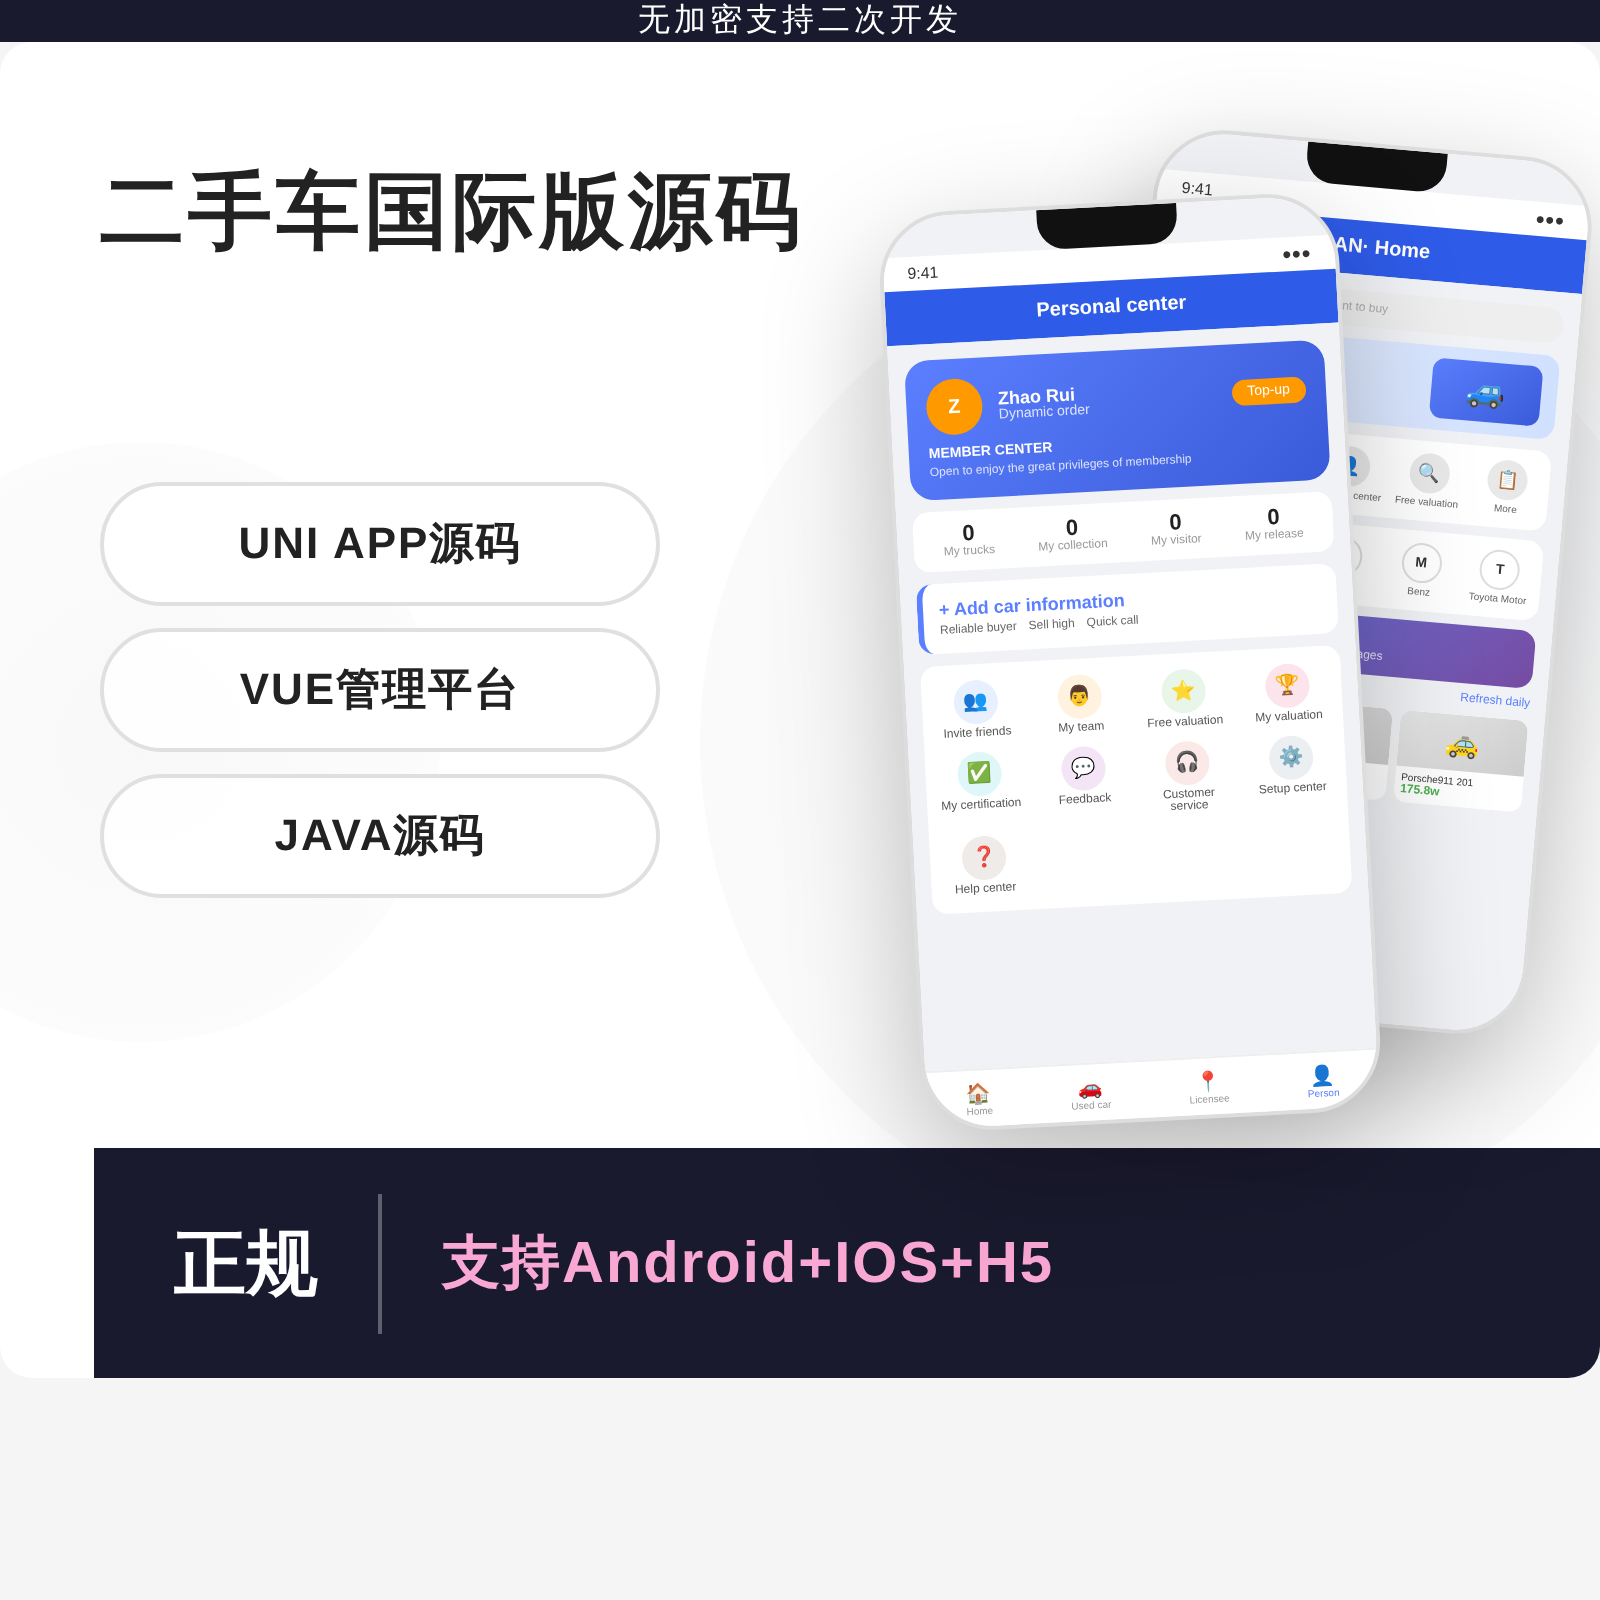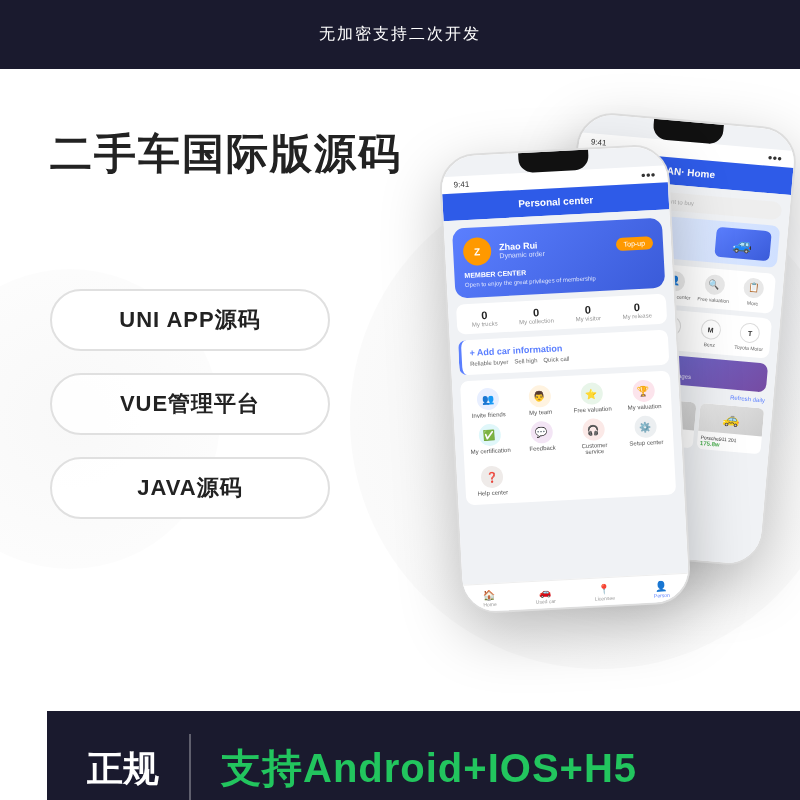--- a/index.html
+++ b/index.html
@@ -10,34 +10,35 @@
       background: #f5f5f5;
       font-family: 'PingFang SC', 'Microsoft YaHei', sans-serif;
       position: relative;
     }
 
     
     .top-banner {
       background: #1a1a2e;
       color: #fff;
       text-align: center;
-      padding: 24px 0;
+      padding: 0 0;
       font-size: 16px;
       letter-spacing: 2px;
       position: relative;
       z-index: 10;
     }
 
     
     .main-area {
       width: 800px;
-      height: 757px;
+      height: 668px;
       background: #fff;
       position: relative;
       overflow: hidden;
+      border-radius: 16px;
     }
 
     
     .bg-circle {
       position: absolute;
       border-radius: 50%;
       background: radial-gradient(circle, #e8e8e8 0%, #f5f5f5 70%, transparent 100%);
     }
     .bg-circle-1 {
       width: 500px;
@@ -66,21 +67,21 @@
       line-height: 1.2;
     }
 
     
     .features-list {
       position: absolute;
       top: 220px;
       left: 50px;
       display: flex;
       flex-direction: column;
-      gap: 22px;
+      gap: 11px;
     }
     .feature-pill {
       border: 2px solid #e0e0e0;
       border-radius: 50px;
       padding: 14px 40px;
       font-size: 22px;
       font-weight: 700;
       color: #222;
       background: rgba(255,255,255,0.85);
       letter-spacing: 1px;
@@ -110,22 +111,22 @@
       text-align: center;
       flex-shrink: 0;
     }
     .bottom-divider {
       width: 2px;
       height: 70px;
       background: rgba(255,255,255,0.3);
       flex-shrink: 0;
     }
     .bottom-right {
-      color: #22c55e;
-      font-size: 40px;
+      color: #f9a8d4;
+      font-size: 29px;
       font-weight: 700;
       letter-spacing: 1px;
     }
     .bottom-watermark {
       position: absolute;
       bottom: 10px;
       right: 15px;
       width: 28px;
       height: 28px;
       opacity: 0.5;

